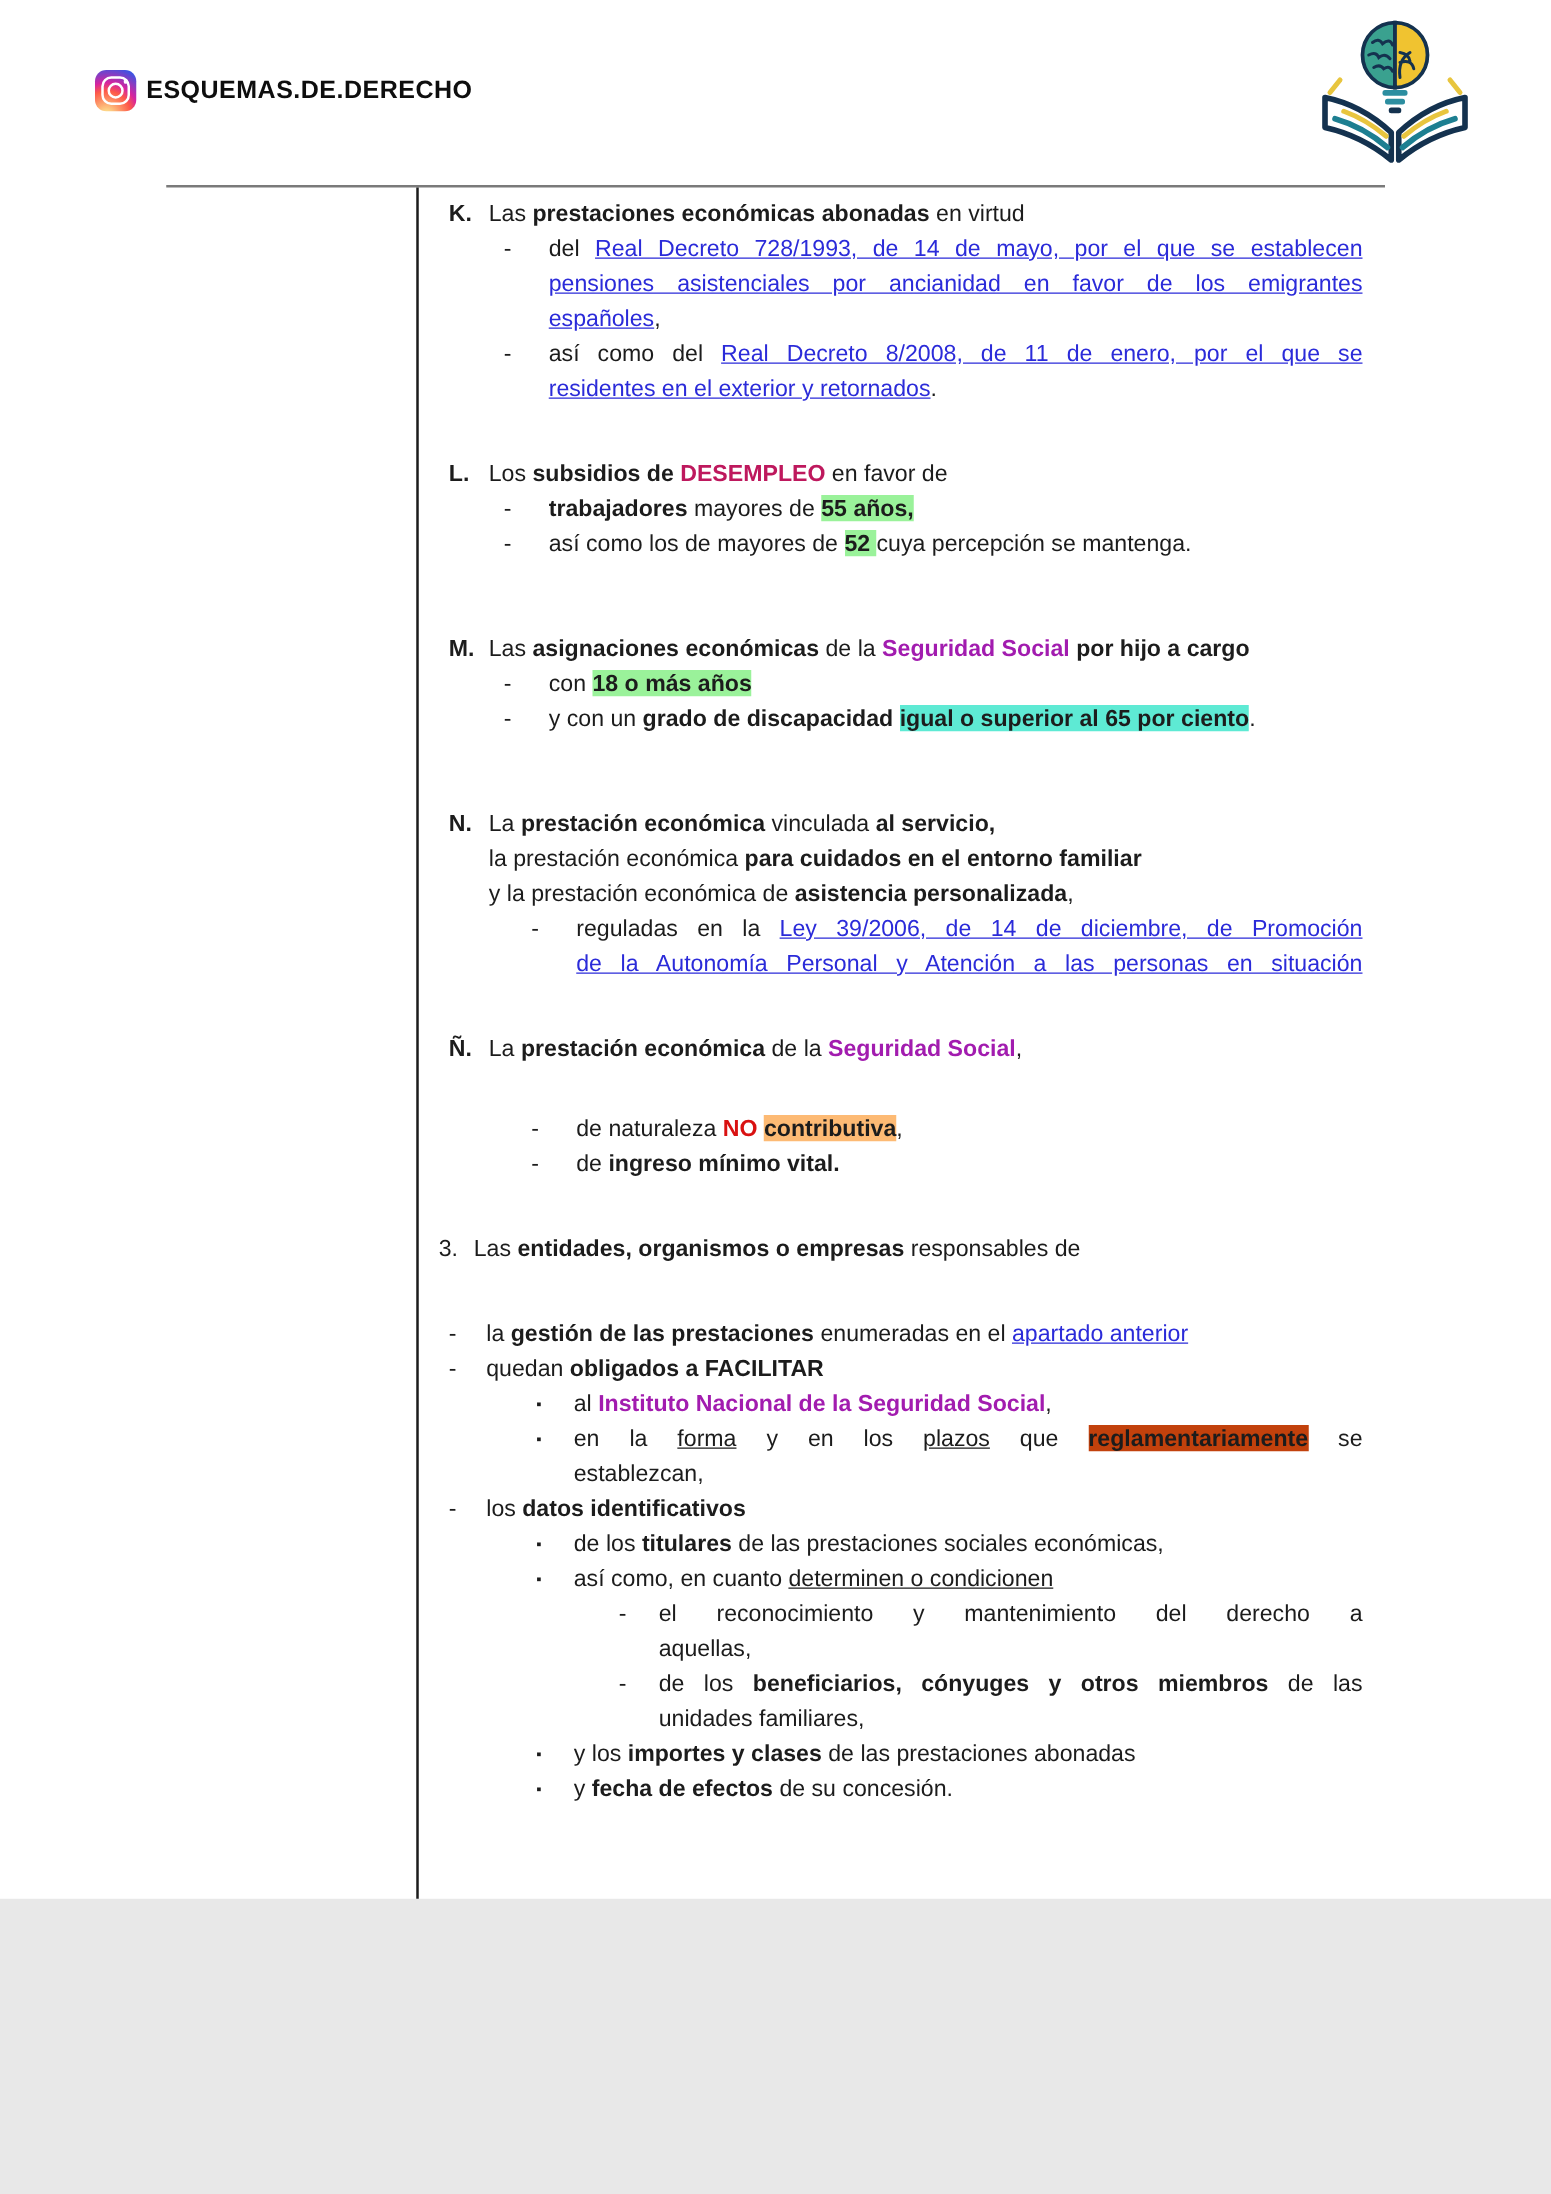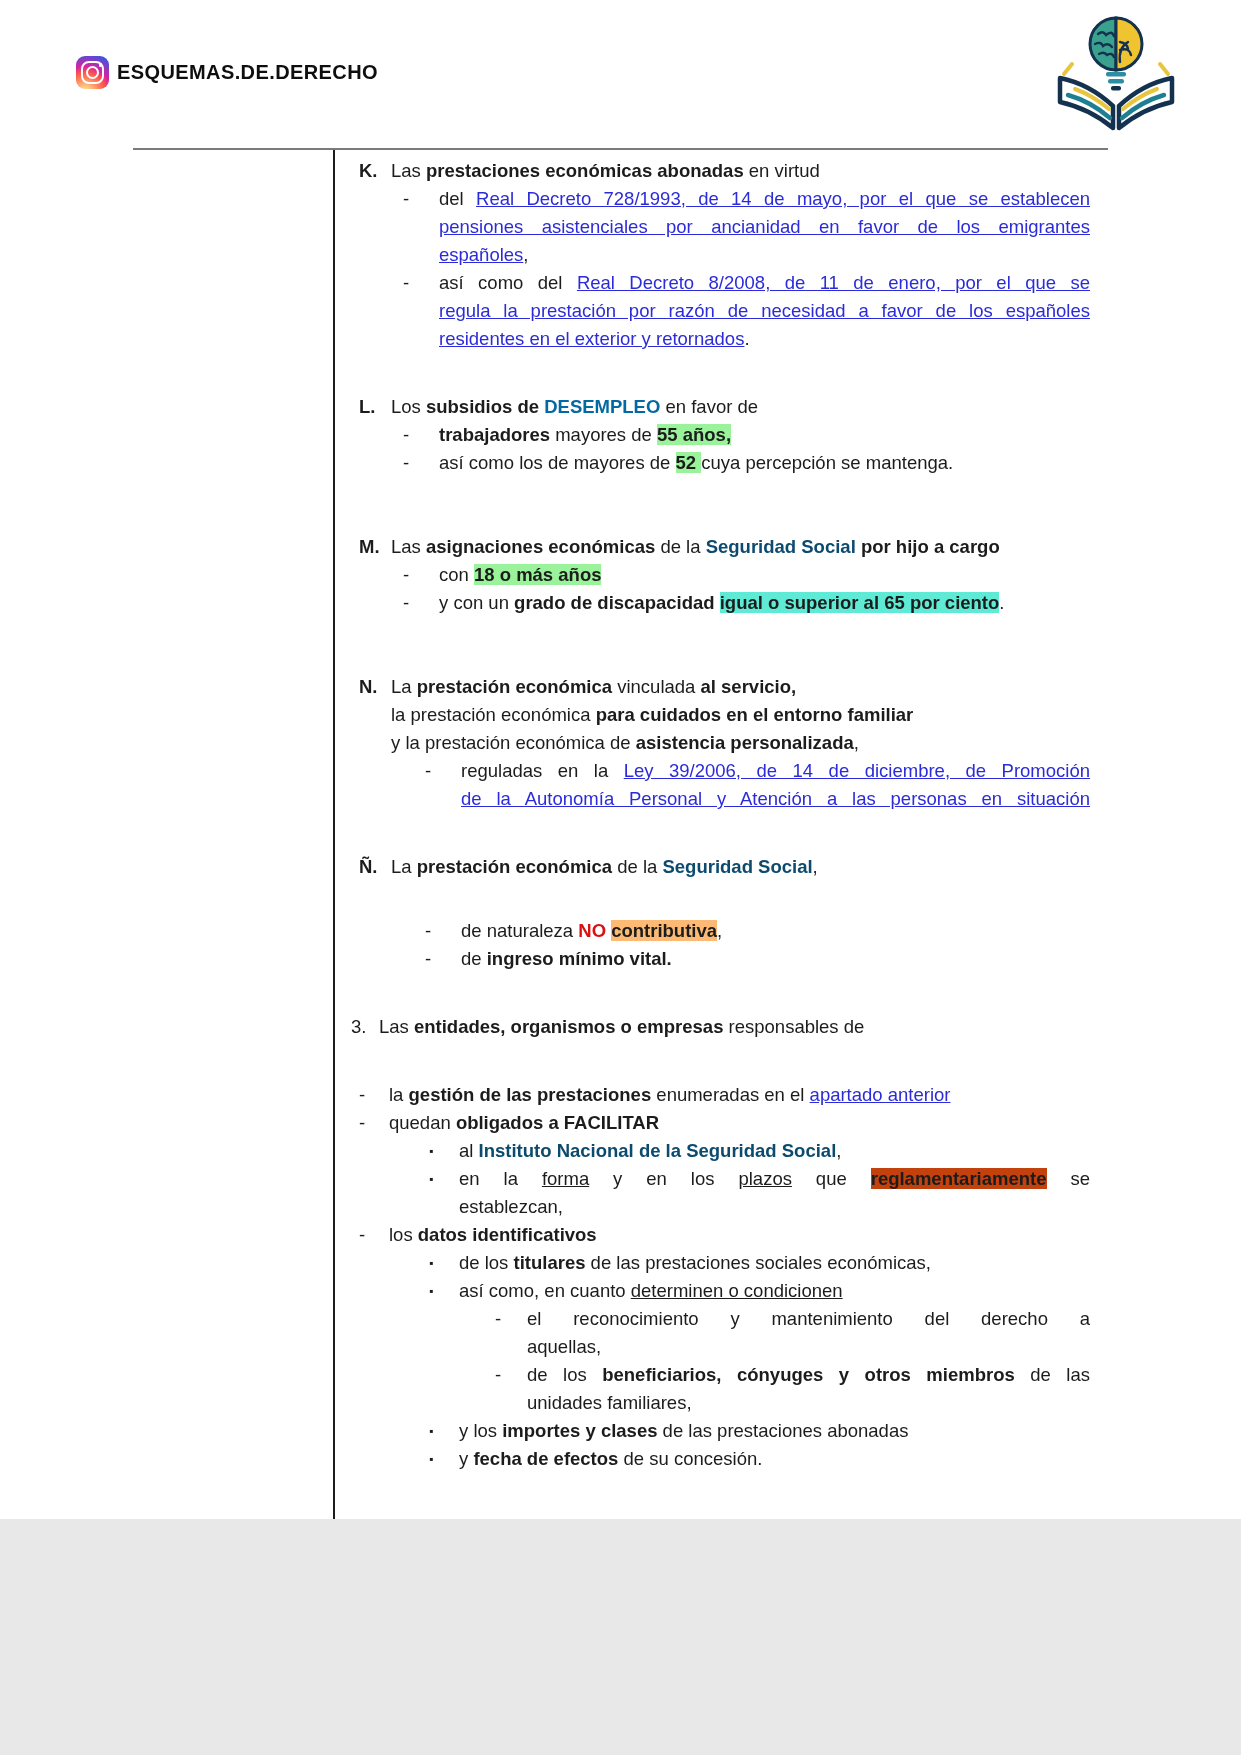--- a/index.html
+++ b/index.html
@@ -45,22 +45,22 @@
   .gap-s { height:36px; } .gap-m { height:40px; } .gap-l { height:56px; }
 
   
   .b { font-weight:700; }
   .u { text-decoration:underline; }
   a.link { color:#2b2bd9; text-decoration:underline; cursor:pointer; }
   .hl-green  { background:#9af29a; }
   .hl-lav    { background:#5eead4; }
   .hl-pink   { background:#fdba74; }
   .hl-yellow { background:#c2410c; }
-  .c-orange { color:#0369a1; }
-  .c-green  { color:#0c4a6e; }
+  .c-orange { color:#be185d; }
+  .c-green  { color:#a21caf; }
   .c-red    { color:#d91111; }
 
   .page-number { position:absolute; top:1692px; left:0; width:100%; text-align:center; font-size:19px; color:#1c1c1c; }
 </style>
 </head>
 <body>
 
 <div class="sheet">
 
   <div>
@@ -97,21 +97,20 @@
   </div>
 
   <div class="doc-table">
     <div class="col-divider"></div>
     <div class="doc-content">
         <div class="line p-letter nw"><span class="marker">K.</span><span class="">Las </span><span class="b">prestaciones económicas abonadas</span><span class=""> en virtud</span></div>
         <div class="line d1 jfull"><span class="marker">-</span><span class="">del </span><a href="#" class="link">Real Decreto 728/1993, de 14 de mayo, por el que se establecen</a></div>
         <div class="line d1c jfull"><a href="#" class="link">pensiones asistenciales por ancianidad en favor de los emigrantes</a></div>
         <div class="line d1c nw"><a href="#" class="link">españoles</a><span class="">,</span></div>
         <div class="line d1 jfull"><span class="marker">-</span><span class="">así como del </span><a href="#" class="link">Real Decreto 8/2008, de 11 de enero, por el que se</a></div>
-        <div class="line d1c jfull"><a href="#" class="link">regula la prestación por razón de necesidad a favor de los españoles</a></div>
         <div class="line d1c nw"><a href="#" class="link">residentes en el exterior y retornados</a><span class="">.</span></div>
         <div class="gap-m"></div>
         <div class="line p-letter nw"><span class="marker">L.</span><span class="">Los </span><span class="b">subsidios de </span><span class="b c-orange">DESEMPLEO</span><span class=""> en favor de</span></div>
         <div class="line d1 nw"><span class="marker">-</span><span class="b">trabajadores</span><span class=""> mayores de </span><span class="b hl-green">55 años,</span></div>
         <div class="line d1 nw"><span class="marker">-</span><span class="">así como los de mayores de </span><span class="b hl-green">52 </span><span class=""> cuya percepción se mantenga.</span></div>
         <div class="gap-l"></div>
         <div class="line p-letter nw"><span class="marker">M.</span><span class="">Las </span><span class="b">asignaciones económicas</span><span class=""> de la </span><span class="b c-green">Seguridad Social</span><span class="b"> por hijo a cargo</span></div>
         <div class="line d1 nw"><span class="marker">-</span><span class="">con </span><span class="b hl-green">18 o más años</span></div>
         <div class="line d1 nw"><span class="marker">-</span><span class="">y con un </span><span class="b">grado de discapacidad </span><span class="b hl-lav">igual o superior al 65 por ciento</span><span class="">.</span></div>
         <div class="gap-l"></div>

